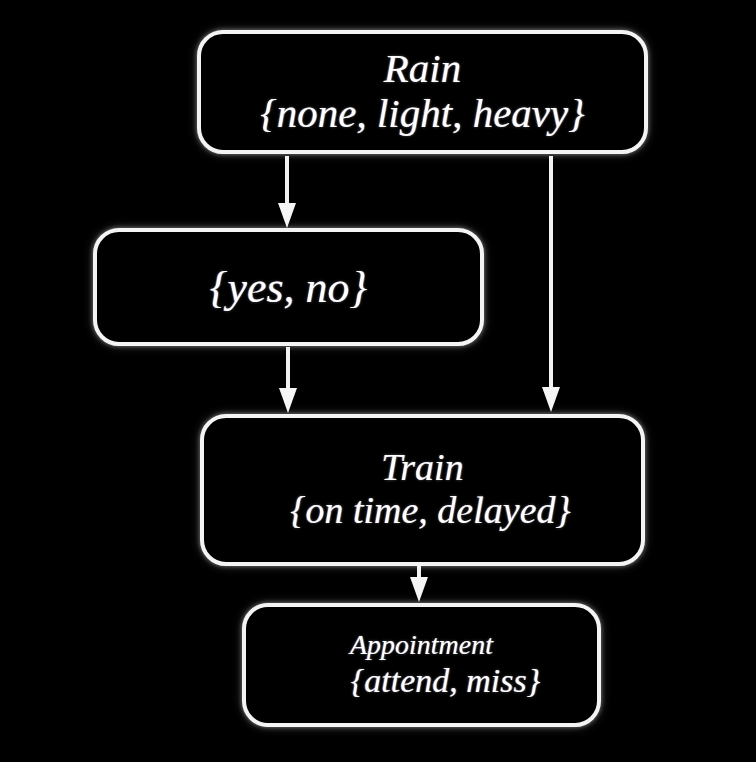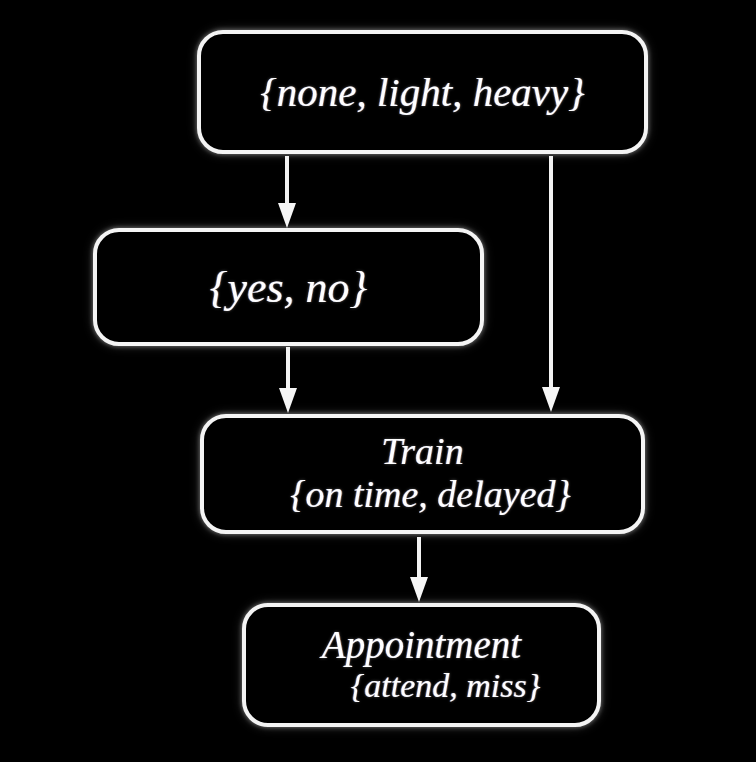--- a/index.html
+++ b/index.html
@@ -52,30 +52,30 @@
     white-space: nowrap;
     margin-top: 2px;
     text-shadow: -0.7px 0 rgba(120,160,255,0.55),
                   0.7px 0 rgba(255,170,110,0.45),
                   0 0 3px rgba(255,255,255,0.35);
   }
 
   
   #node-rain        { left: 197px; top:  30px; width: 451px; height: 124px; }
   #node-maintenance { left:  93px; top: 228px; width: 391px; height: 118px; }
-  #node-train       { left: 200px; top: 414px; width: 445px; height: 120px; }
+  #node-train       { left: 200px; top: 414px; width: 445px; height: 152px; }
   #node-appointment { left: 242px; top: 603px; width: 359px; height: 124px; }
 
   #node-rain        .nm  { font-size: 41px; }
   #node-rain        .dom { font-size: 41px; }
   #node-maintenance .nm  { font-size: 38px; }
   #node-maintenance .dom { font-size: 44px; }
   #node-train       .nm  { font-size: 38px; }
   #node-train       .dom { font-size: 38px; margin-left: 16px; }
-  #node-appointment .nm  { font-size: 39px; }
+  #node-appointment .nm  { font-size: 28px; }
   #node-appointment .dom { font-size: 34px; margin-left: 48px; }
 
   
   #edge-layer {
     position: absolute;
     left: 0;
     top: 0;
     width: 756px;
     height: 762px;
     pointer-events: none;
@@ -111,20 +111,21 @@
       <polygon class="edge-head" points="288,413 279,388 297,388"></polygon>
     </g>
 
     <g>
       <line class="edge-line" x1="419" y1="537" x2="419" y2="584"></line>
       <polygon class="edge-head" points="419,602 410,577 428,577"></polygon>
     </g>
   </svg>
 
   <div class="node" id="node-rain">
+    <span class="nm">Rain</span>
     <span class="dom">{none, light, heavy}</span>
   </div>
 
   <div class="node" id="node-maintenance">
     <span class="dom">{yes, no}</span>
   </div>
 
   <div class="node" id="node-train">
     <span class="nm">Train</span>
     <span class="dom">{on time, delayed}</span>

